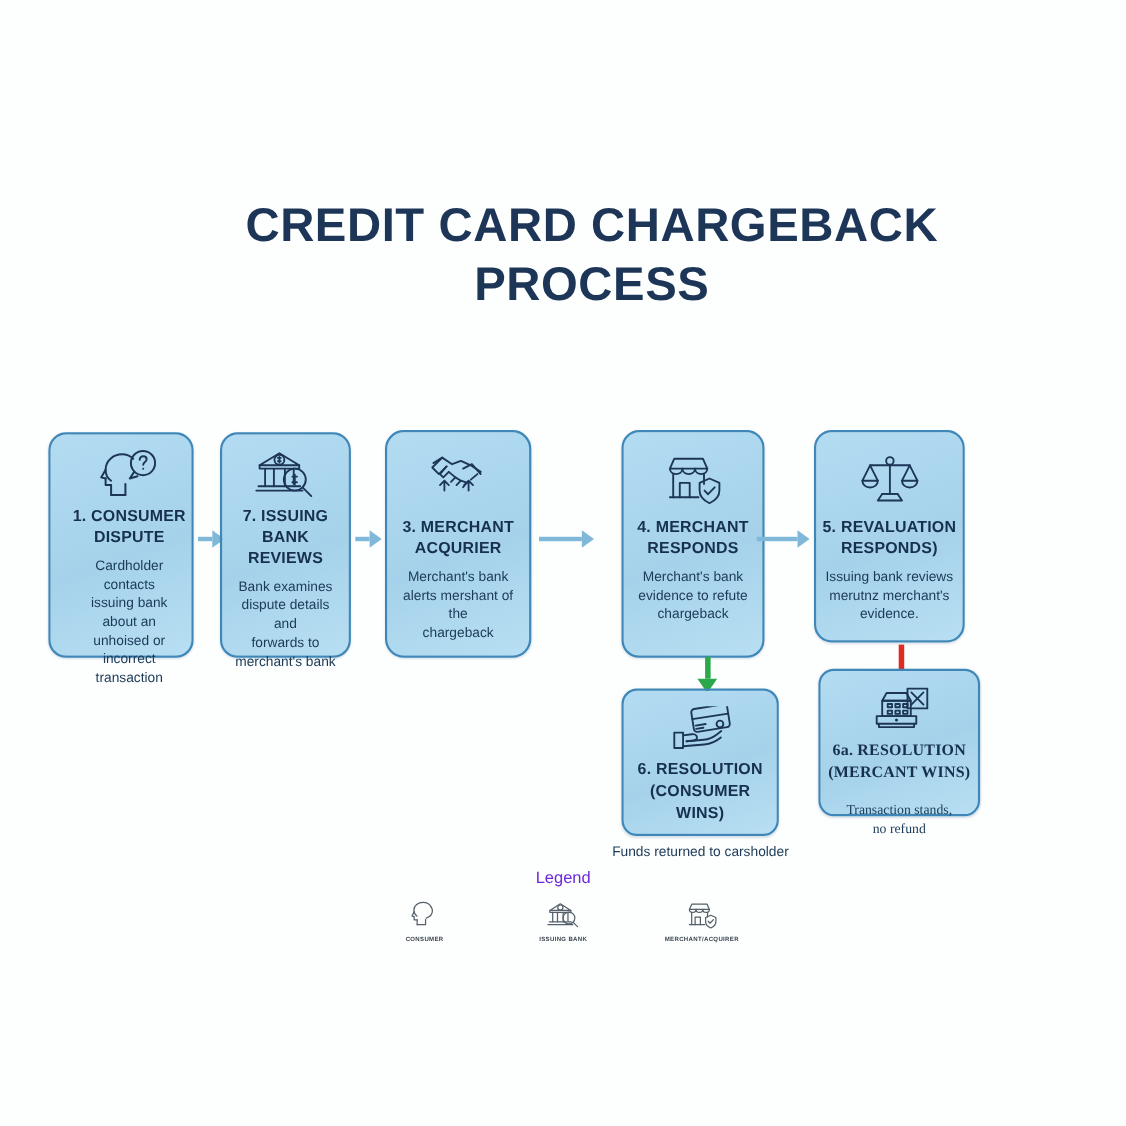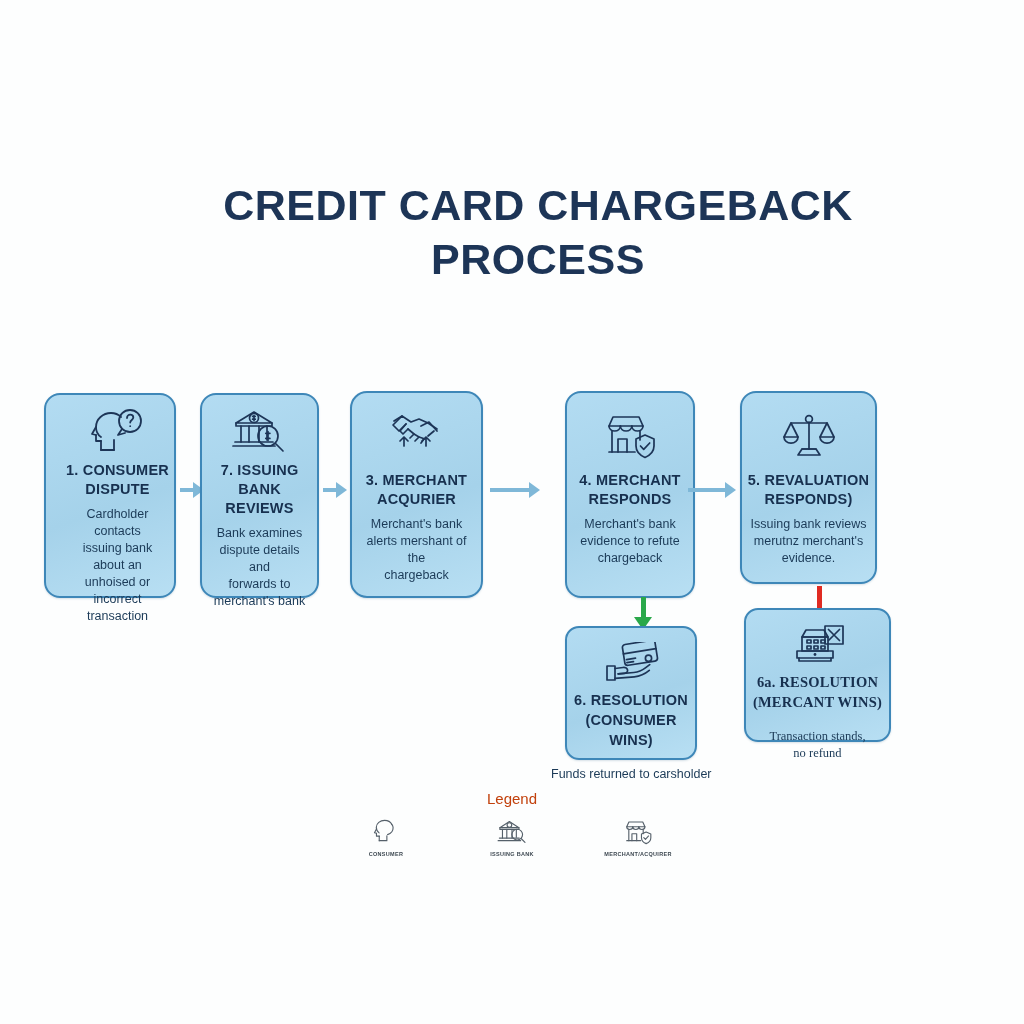--- a/index.html
+++ b/index.html
@@ -138,21 +138,21 @@
   
   #legend {
     position: absolute;
     left: 0;
     top: 790px;
     width: 1024px;
     text-align: center;
   }
   #legend-title {
     font-size: 15px;
-    color: #c2410c;
+    color: #6d28d9;
     margin-bottom: 10px;
   }
   #legend-items {
     display: flex;
     justify-content: center;
     gap: 34px;
   }
   .legend-item {
     display: flex;
     flex-direction: column;
@@ -311,21 +311,21 @@
   <div class="v-arrow green" style="left:634px; top:597px; height:33px;">
     <div class="shaft"></div>
     <div class="head"></div>
   </div>
 
   <div class="v-arrow red" style="left:810px; top:586px; height:42px;">
     <div class="shaft"></div>
     <div class="head"></div>
   </div>
 
-  <div class="node resolution" style="left:565px; top:626px; width:132px; height:134px;">
+  <div class="node resolution" style="left:565px; top:626px; width:143px; height:134px;">
     <div class="node-icon">
       <svg width="60" height="44" viewBox="0 0 60 44" fill="none" stroke="#1d3557" stroke-width="1.7" stroke-linecap="round" stroke-linejoin="round">
         <rect x="21" y="3" width="33" height="21" rx="3" transform="rotate(-9 21 3)"></rect>
         <path d="M22.4 11.8l32.5-5.1"></path>
         <path d="M25.5 17.6l9-1.4M25.9 20.6l6.6-1"></path>
         <circle cx="47.5" cy="16.2" r="3.1"></circle>
         <path d="M6 24h8v14H6z"></path>
         <path d="M14 26.5l8-1c2.5-.3 4.4 1 4.6 2.6.2 1.8-1.2 3-3.3 3.2l-6.2.6"></path>
         <path d="M17.3 31.9l15.5-1.4c5-.5 8.5-2.2 11.6-4.6l4.3-3.3"></path>
         <path d="M14 36.4l19.3-1.6c6.3-.6 10.9-3 15-6.4"></path>

